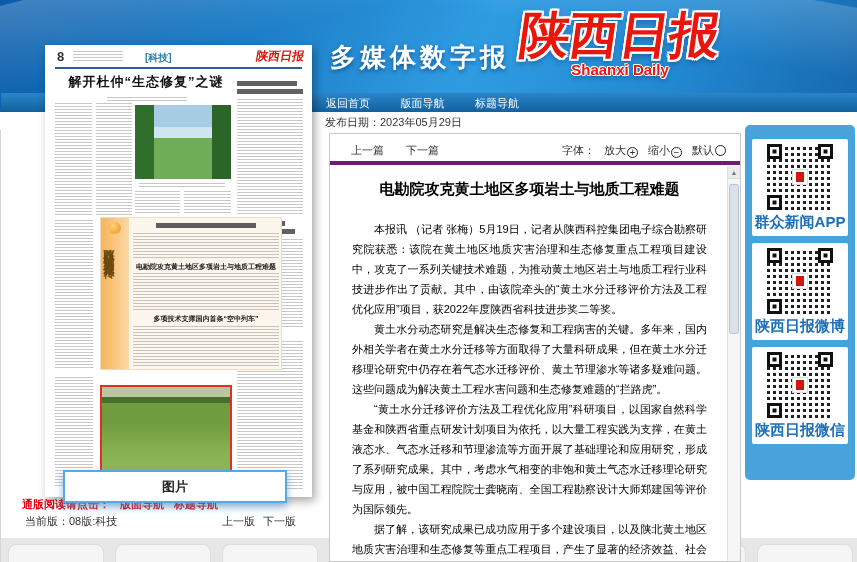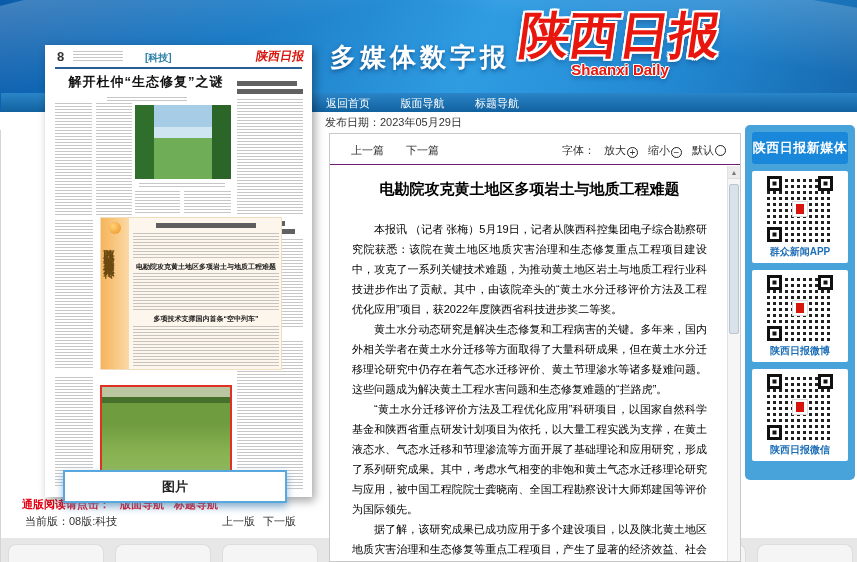--- a/index.html
+++ b/index.html
@@ -72,21 +72,21 @@
   
   #read-note { position:absolute; left:22px; top:497px; font-size:11px; font-weight:bold; color:#e60012; z-index:2; }
   #read-note span { margin-right:10px; cursor:pointer; }
   #cur-line { position:absolute; left:25px; top:514px; font-size:11px; color:#333; z-index:2; }
   #pg-nav { position:absolute; left:222px; top:514px; font-size:11px; color:#333; z-index:2; }
   #pg-nav span { margin-right:8px; cursor:pointer; }
 
   
   #article { position:absolute; left:329px; top:133px; width:412px; height:429px; background:#fff;
     border:1px solid #c9c9c9; z-index:2; }
-  #art-toolbar { height:31px; border-bottom:1px solid #701a75; font-size:11px; color:#333; position:relative; }
+  #art-toolbar { height:31px; border-bottom:4px solid #701a75; font-size:11px; color:#333; position:relative; }
   #art-toolbar .lnk { position:absolute; top:9px; cursor:pointer; }
   #art-toolbar .fctl { position:absolute; top:9px; cursor:pointer; }
   .circ { display:inline-block; width:11px; height:11px; border:1px solid #222; border-radius:50%;
     font-size:10px; line-height:9px; text-align:center; vertical-align:-2px; margin-left:1px; }
   #art-body { position:absolute; left:0; top:32px; right:13px; bottom:0; overflow:hidden; padding:0 20px 0 22px; }
   #art-title { margin:14px 0 20px 0; text-align:center; font-size:15px; font-weight:bold; color:#000; }
   #art-body p { font-size:11px; line-height:20px; color:#000; text-align:justify; text-indent:2em; }
   #scrollbar { position:absolute; right:0; top:32px; bottom:0; width:13px; background:#f6f6f6; border-left:1px solid #e2e2e2; }
   #scroll-up { height:13px; background:#ececec; border-bottom:1px solid #ddd; text-align:center;
     font-size:7px; line-height:13px; color:#777; cursor:pointer; }
@@ -102,21 +102,21 @@
   .qr { position:relative; width:66px; height:66px; margin:0 auto;
     background:repeating-linear-gradient(90deg,#111 0 3px,#fff 3px 6px),
                repeating-linear-gradient(0deg,#111 0 3px,#fff 3px 6px);
     background-blend-mode:screen; }
   .qr i { position:absolute; width:15px; height:15px; border:3px solid #111; background:#fff;
     box-shadow:inset 0 0 0 2.5px #fff, inset 0 0 0 7px #111; }
   .qr .f1 { left:0; top:0; } .qr .f2 { right:0; top:0; } .qr .f3 { left:0; bottom:0; }
   .qr b { position:absolute; left:25px; top:25px; width:16px; height:16px; background:#fff;
     border:1px solid #ddd; }
   .qr b::after { content:""; position:absolute; left:3px; top:2px; width:8px; height:10px; background:#d8150c; }
-  .qr-label { margin-top:3px; font-size:10px; font-weight:bold; color:#1d6fb8; }
+  .qr-label { margin-top:3px; font-size:15px; font-weight:bold; color:#1d6fb8; }
 
   #left-edge { position:absolute; left:0; top:130px; width:1px; height:432px; background:#d5d5d5; }
 </style>
 </head>
 <body>
 
 <div id="banner">
   <div class="streak1"></div>
   <div class="streak2"></div>
   <div id="site-name">多媒体数字报</div>
@@ -222,21 +222,20 @@
     <p>“黄土水分迁移评价方法及工程优化应用”科研项目，以国家自然科学基金和陕西省重点研发计划项目为依托，以大量工程实践为支撑，在黄土液态水、气态水迁移和节理渗流等方面开展了基础理论和应用研究，形成了系列研究成果。其中，考虑水气相变的非饱和黄土气态水迁移理论研究与应用，被中国工程院院士龚晓南、全国工程勘察设计大师郑建国等评价为国际领先。</p>
     <p>据了解，该研究成果已成功应用于多个建设项目，以及陕北黄土地区地质灾害治理和生态修复等重点工程项目，产生了显著的经济效益、社会效益、生态环境效益，为黄土地区工程建设、生态修复、防灾减灾等提供了重要科学依据。依托该</p>
   </div>
   <div id="scrollbar">
     <div id="scroll-up">▲</div>
     <div id="scroll-thumb"></div>
   </div>
 </div>
 
 <div id="sidebar">
-  <div id="sb-header">陕西日报新媒体</div>
 
   <div class="qr-card">
     <div class="qr">
       <i class="f1"></i>
         <i class="f2"></i>
         <i class="f3"></i>
         <b></b>
     </div>
     <div class="qr-label">群众新闻APP</div>
   </div>

